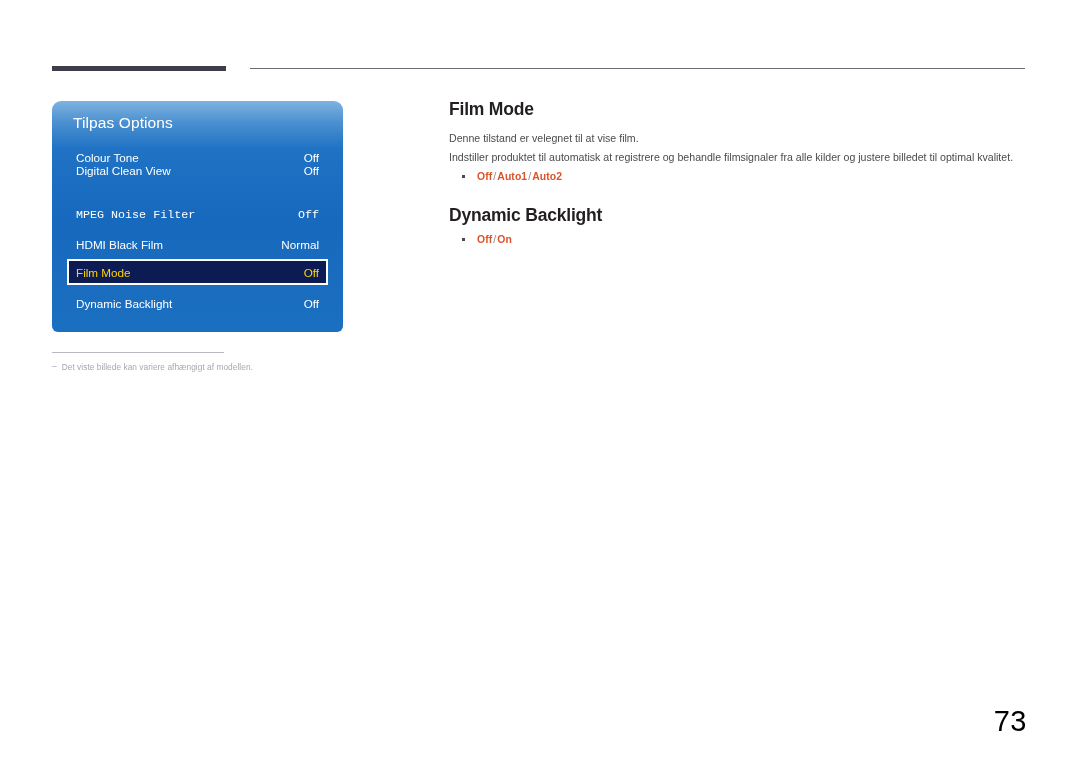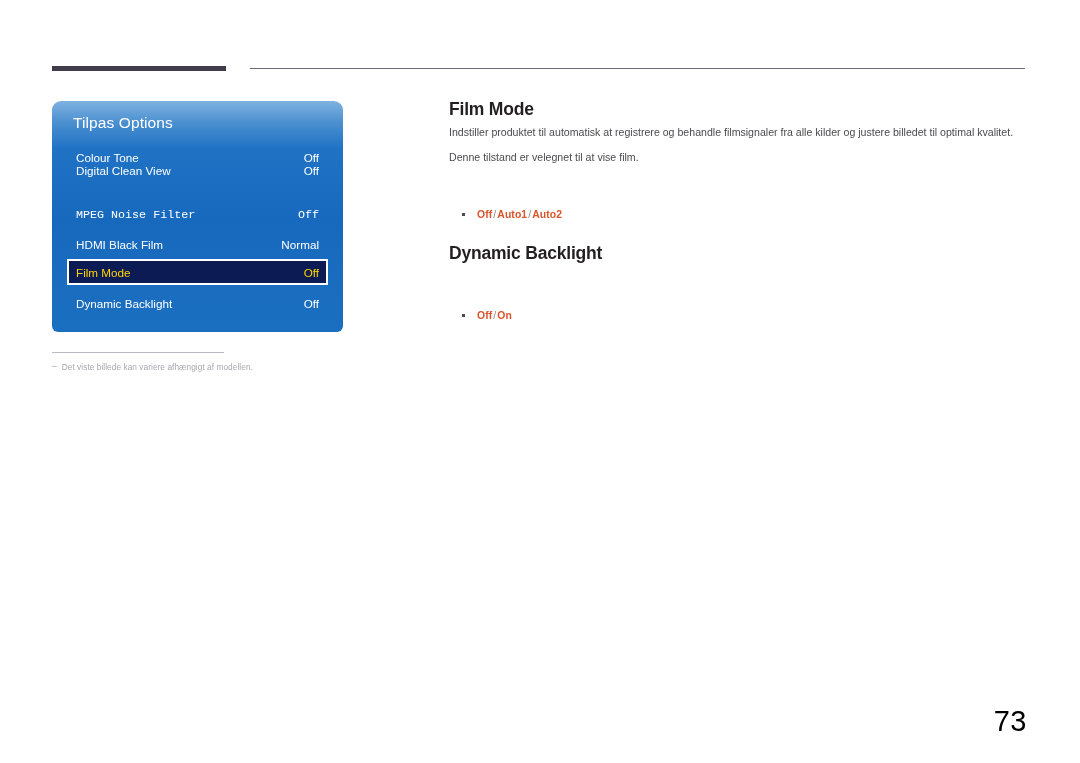--- a/index.html
+++ b/index.html
@@ -158,21 +158,21 @@
   .opt-bullet {
     display: inline-block;
     width: 3px;
     height: 3px;
     background: #4b4b4f;
     margin: 0 12px 0 13px;
     flex: none;
     position: relative;
     top: -2px;
   }
-  .opt-values { font-weight: bold; letter-spacing: .1px; margin-top: 38px; }
+  .opt-values { font-weight: bold; letter-spacing: .1px; }
   .opt-values .sep {
     font-weight: normal;
     color: #8c8c92;
     padding: 0 1px;
   }
 
   
   .page-number {
     position: absolute;
     right: 53px;
@@ -231,22 +231,22 @@
   <div class="fig-note-text">
     <span class="fig-note-dash">‒</span>
     <span>Det viste billede kan variere afhængigt af modellen.</span>
   </div>
 </div>
 
 <div class="content-col">
 
   <div class="section-block">
     <h2 class="section-title">Film Mode</h2>
+    <p class="body-line">Denne tilstand er velegnet til at vise film.</p>
     <p class="body-line tight">Indstiller produktet til automatisk at registrere og behandle filmsignaler fra alle kilder og justere billedet til optimal kvalitet.</p>
-    <p class="body-line">Denne tilstand er velegnet til at vise film.</p>
     <ul class="opt-list">
       <li>
         <span class="opt-bullet"></span>
         <span class="opt-values">
           <span>Off</span><span class="sep">/</span><span>Auto1</span><span class="sep">/</span><span>Auto2</span>
         </span>
       </li>
     </ul>
   </div>
 

